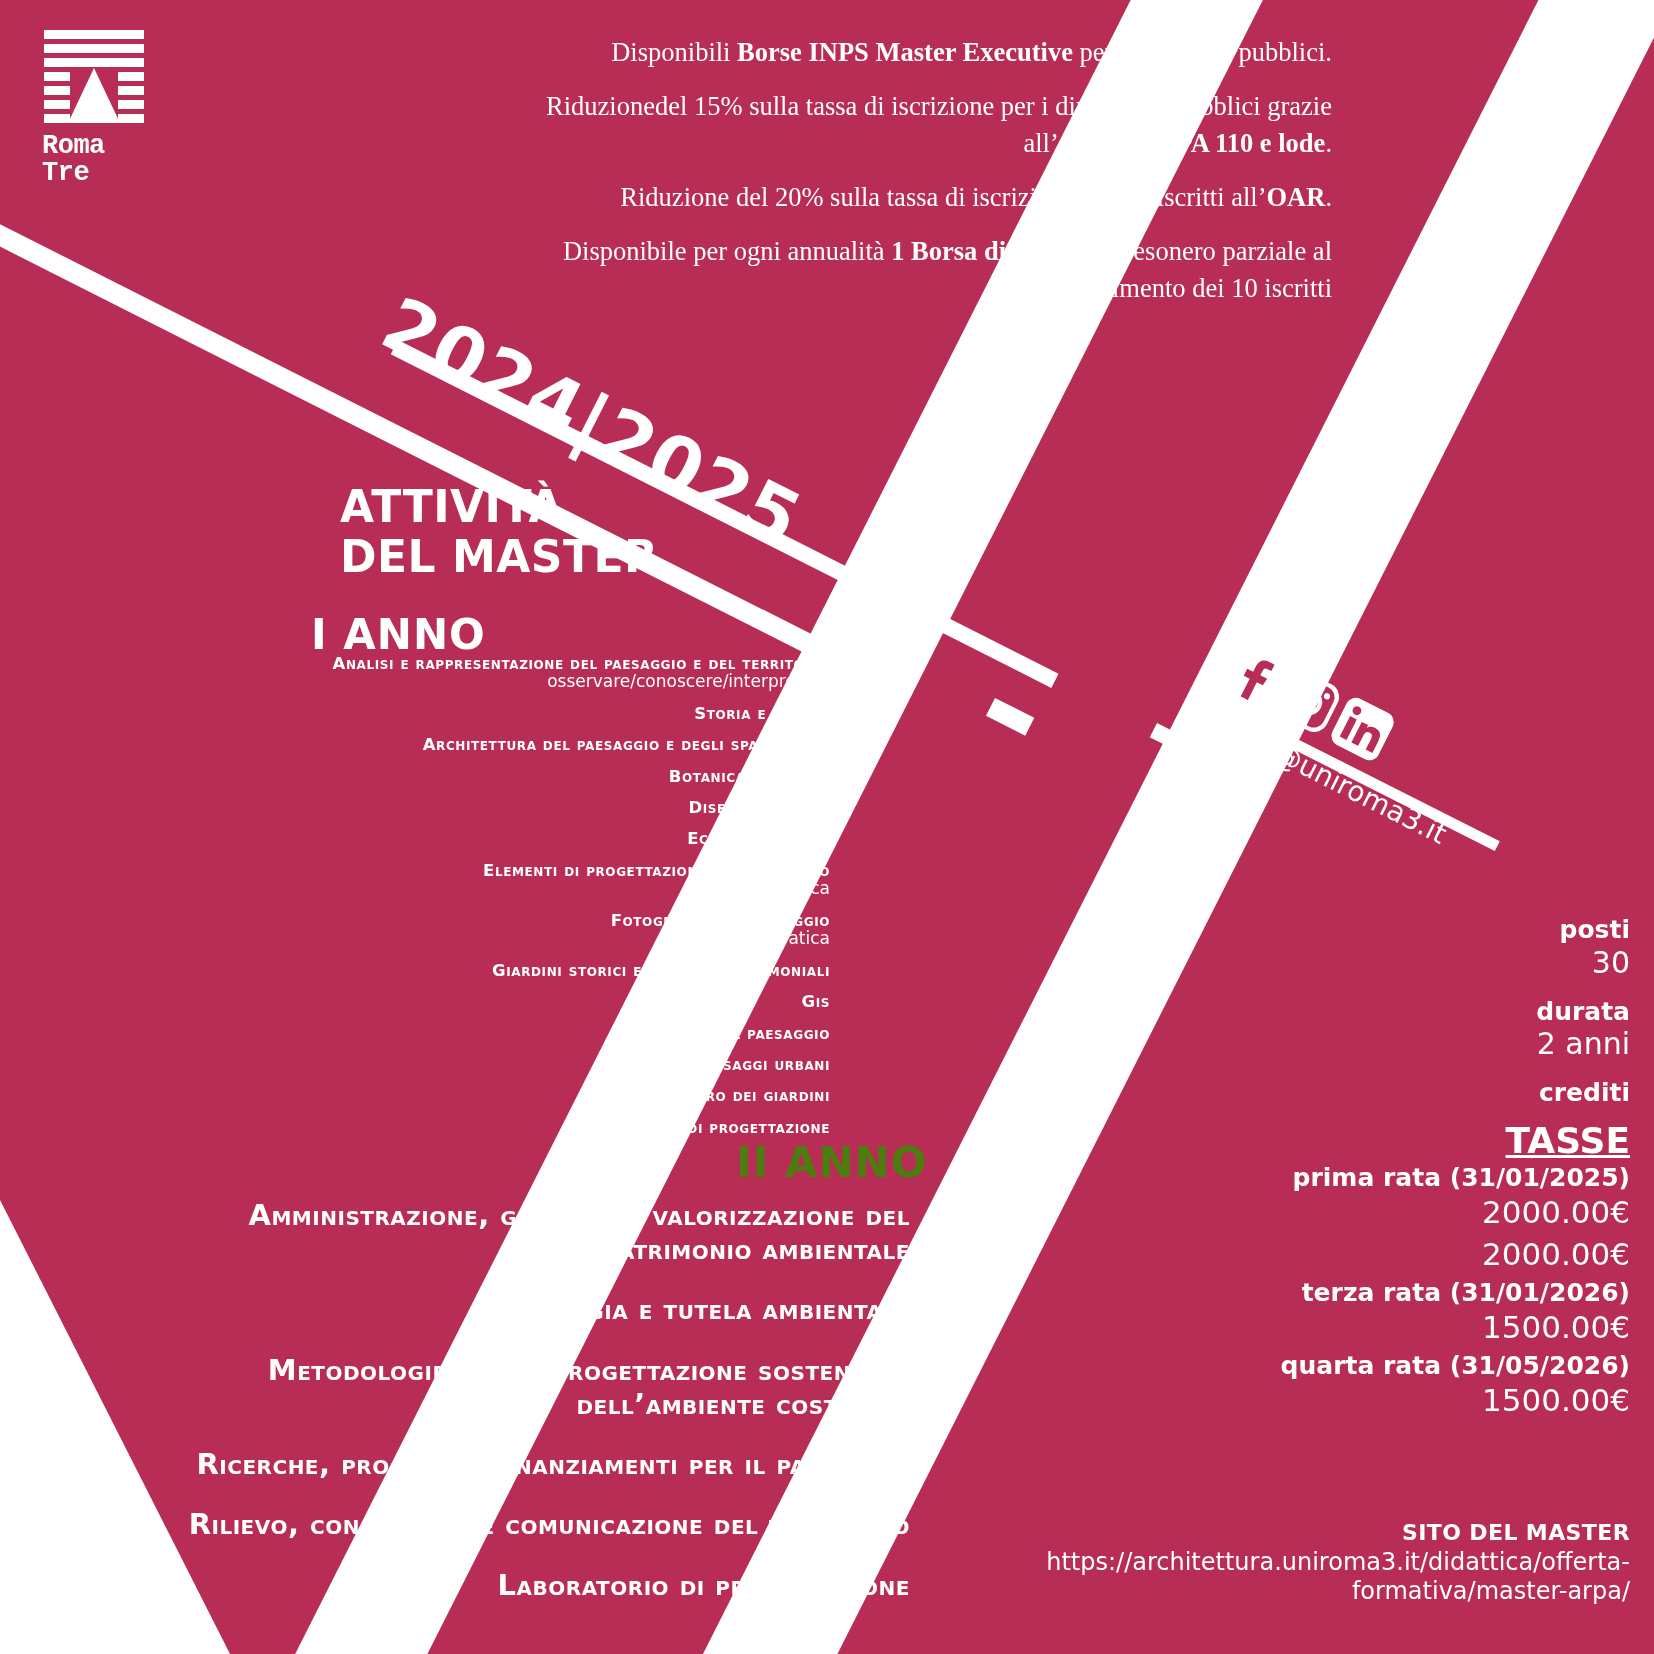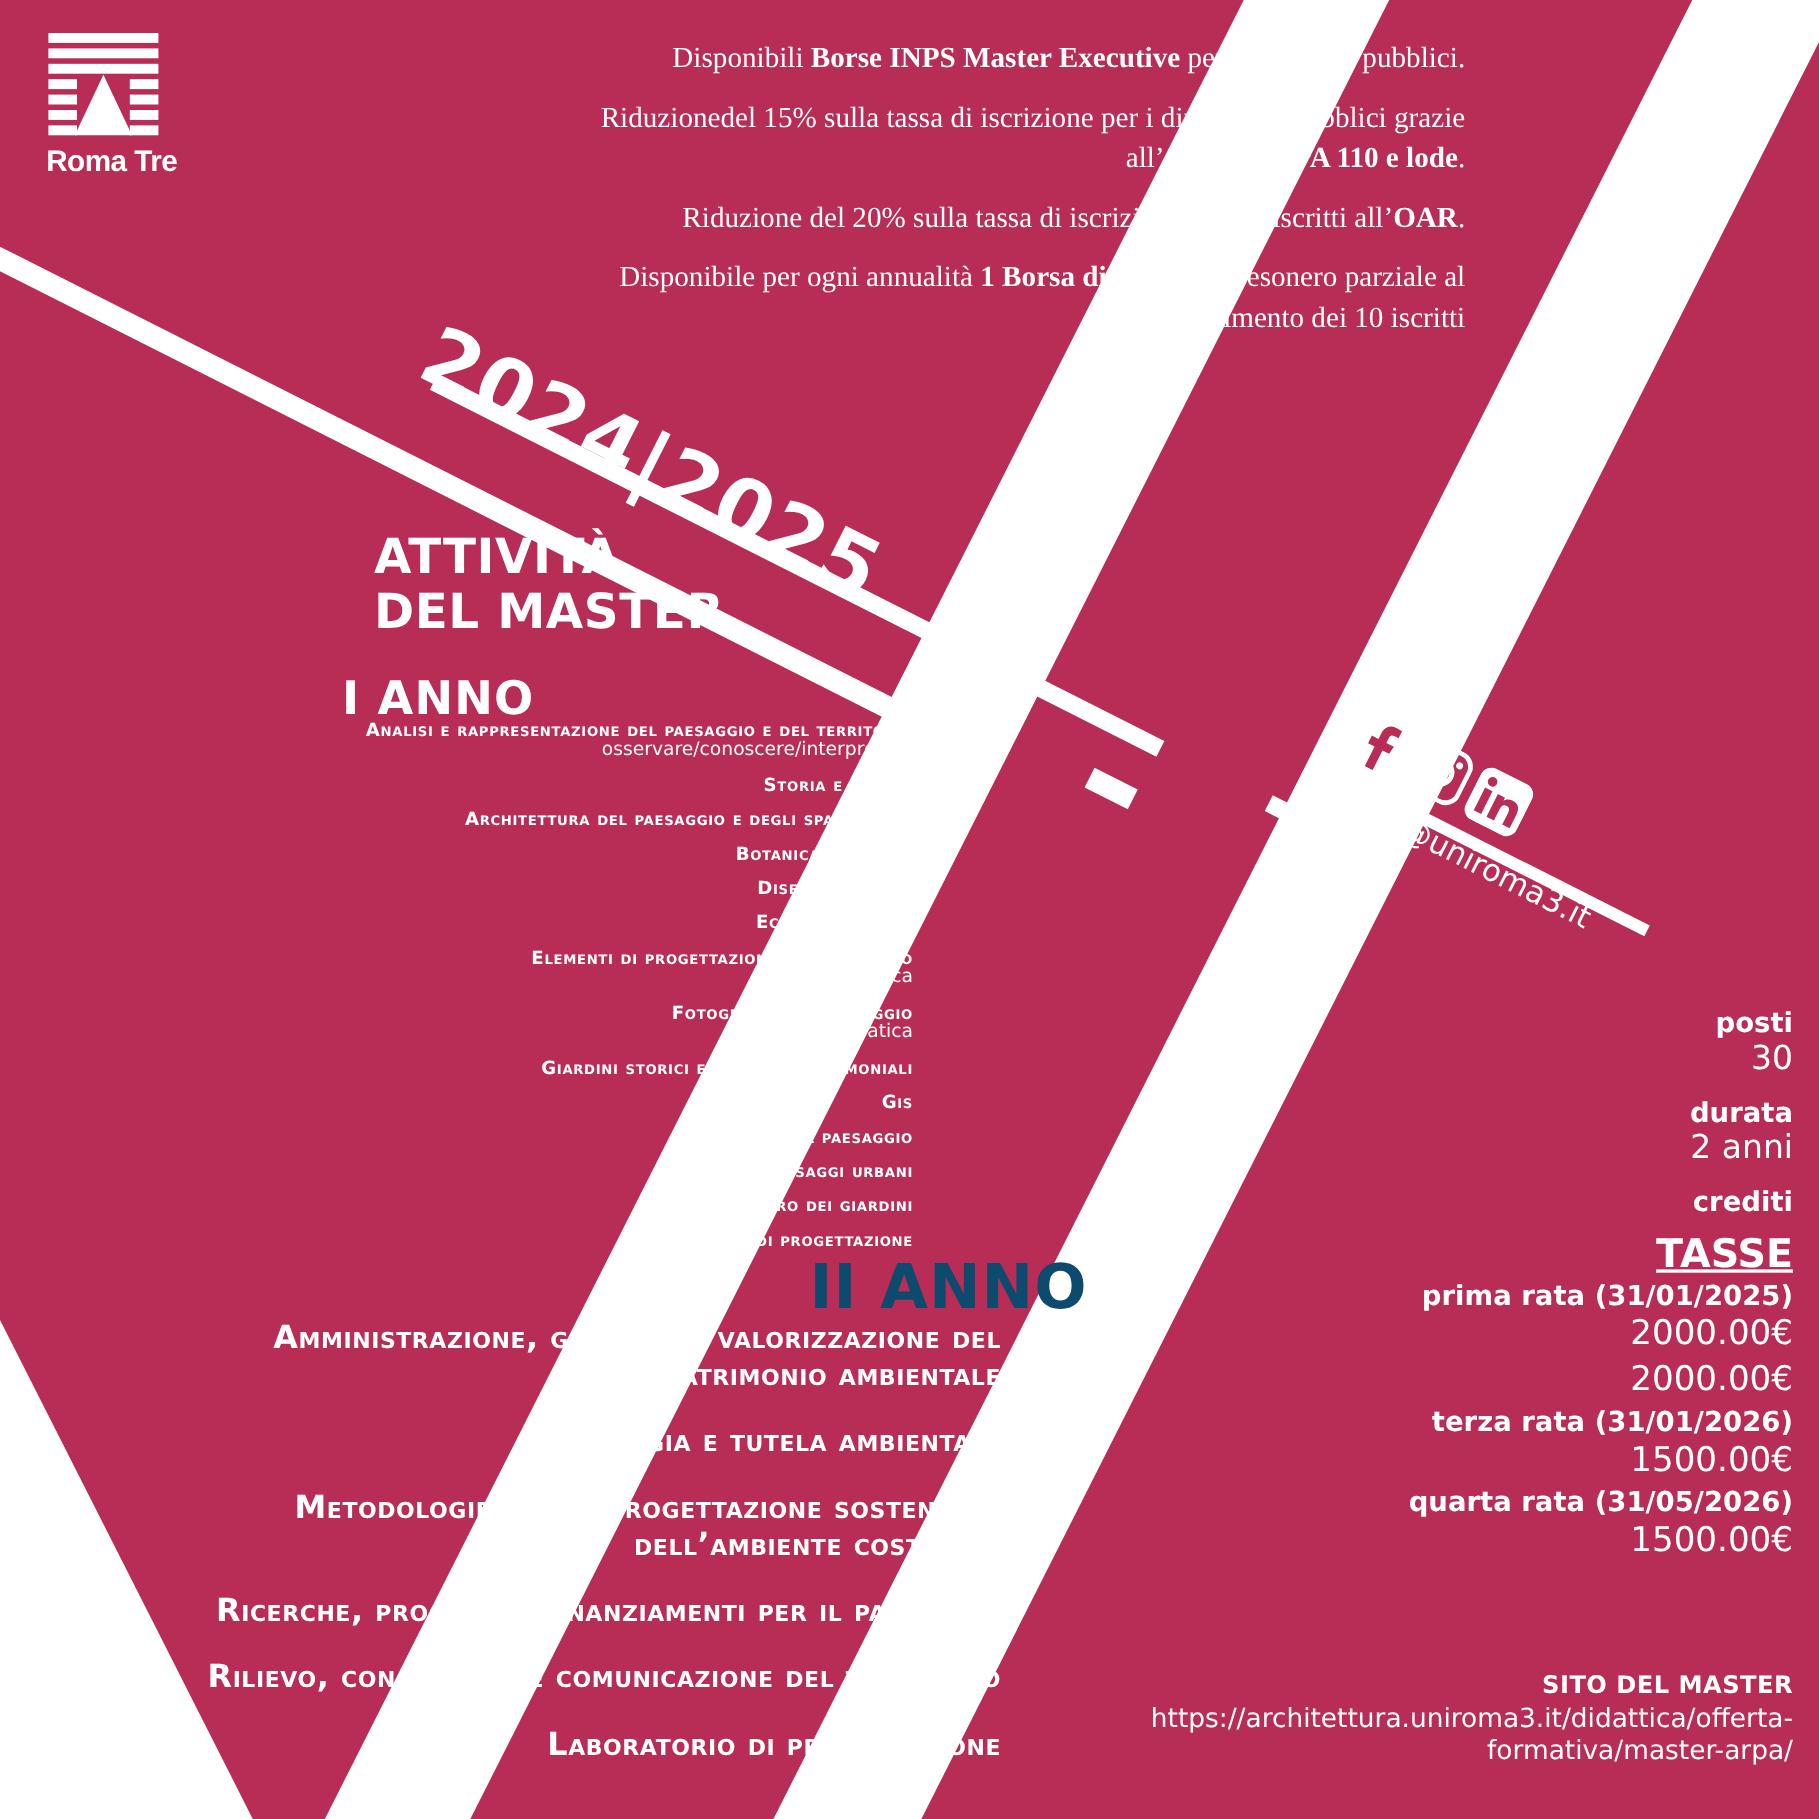--- a/index.html
+++ b/index.html
@@ -114,21 +114,21 @@
     width: 122px;
   }
   .logo-mark {
     position: relative;
     width: 104px;
     height: 104px;
   }
   .logo-mark svg { display: block; }
   .logo-text {
     color: #ffffff;
-    font-family: Liberation Sans, sans-serif;
+    font-family: Liberation Mono, monospace;
     font-weight: bold;
     font-size: 27px;
     letter-spacing: -0.5px;
     margin-top: 1px;
     line-height: 1;
   }
 
   
   .top-info {
     position: absolute;
@@ -212,24 +212,24 @@
     font-size: 17px;
     letter-spacing: 0;
     margin-top: 1px;
   }
 
   
   .anno2-head {
     position: absolute;
     left: 736px;
     top: 1138px;
-    color: #0c4a6e;
-    font-family: "DejaVu Sans", sans-serif;
-    font-weight: bold;
-    font-size: 56px;
+    color: #4d7c0f;
+    font-family: "DejaVu Sans", sans-serif;
+    font-weight: bold;
+    font-size: 42px;
     letter-spacing: 1px;
   }
   .anno2-list {
     position: absolute;
     left: 140px;
     top: 1198px;
     width: 770px;
     text-align: right;
     color: #ffffff;
   }

